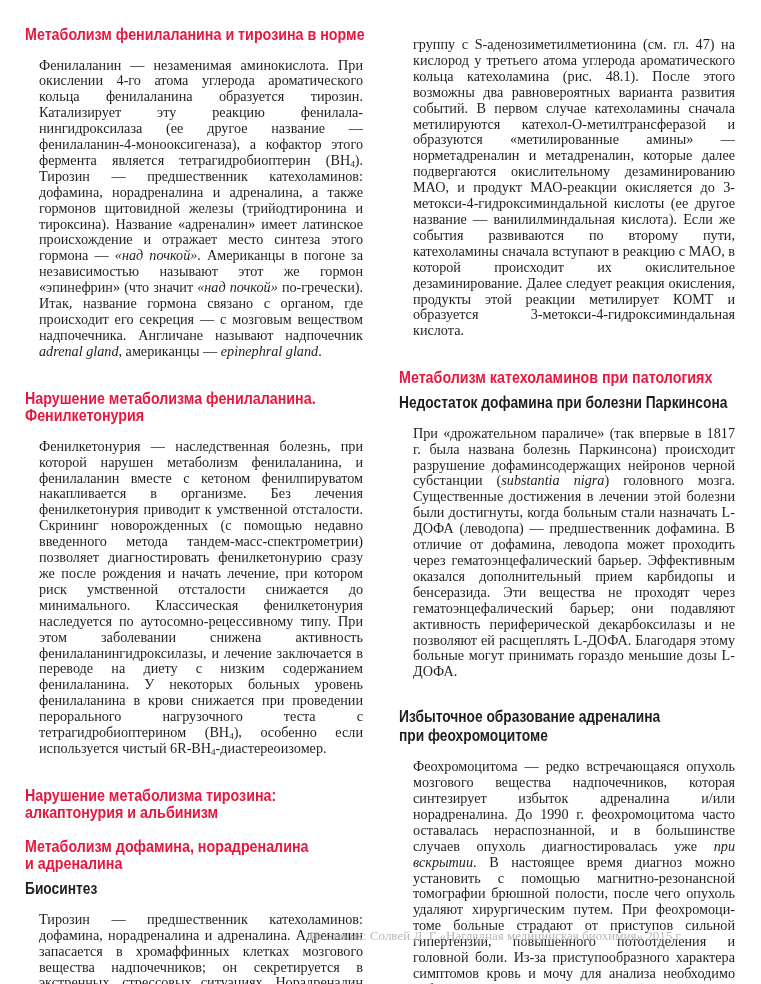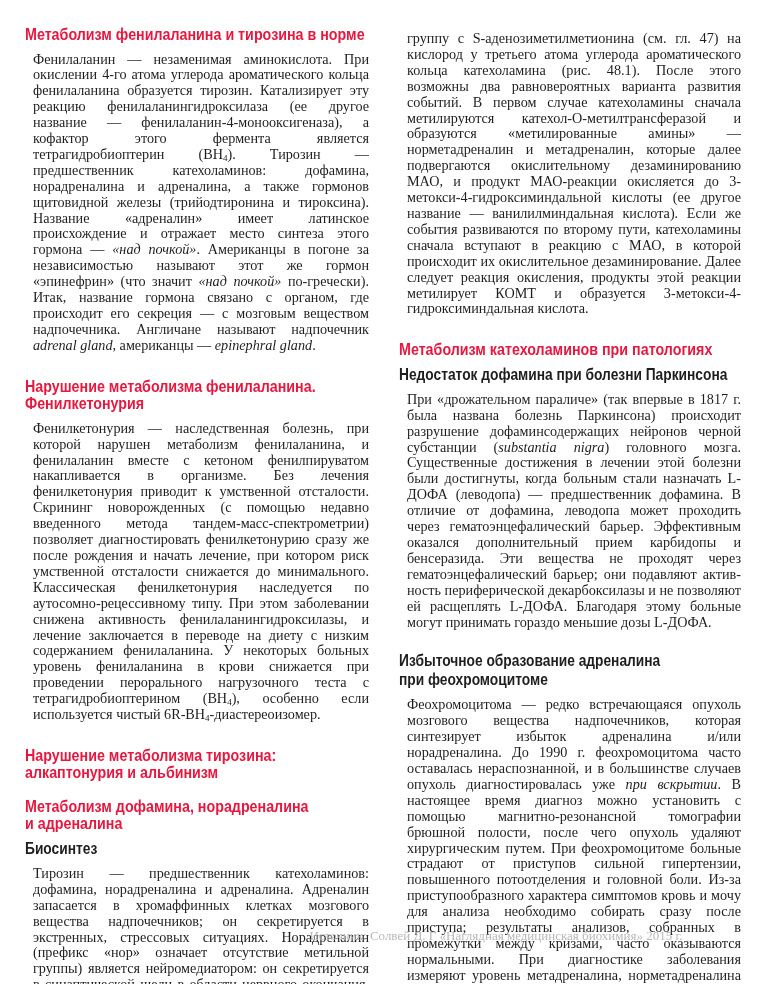--- a/index.html
+++ b/index.html
@@ -7,21 +7,21 @@
   .page {
     position: absolute; left: 0; top: 0; width: 761px; height: 984px;
     font-family: "Liberation Serif", "DejaVu Serif", serif;
     color: #1e1e1e;
     border-radius: 9px;
   }
   .col { position: absolute; top: 26px; }
   .col-left { left: 25px; width: 352px; }
   .col-right { left: 399px; width: 350px; top: 23px; }
   p {
-    margin: 8px; font-size: 14.2px; line-height: 15.9px;
+    margin: 14px; font-size: 14.2px; line-height: 15.9px;
     text-align: justify; hyphens: manual;
   }
   h2 {
     margin: 0; color: #e8173f;
     font-family: "Liberation Sans", "DejaVu Sans", sans-serif;
     font-weight: bold; font-size: 16.6px; line-height: 17.5px;
     transform: scaleX(0.86); transform-origin: left center; white-space: nowrap;
   }
   h3 {
     margin: 0; color: #1e1e1e;

